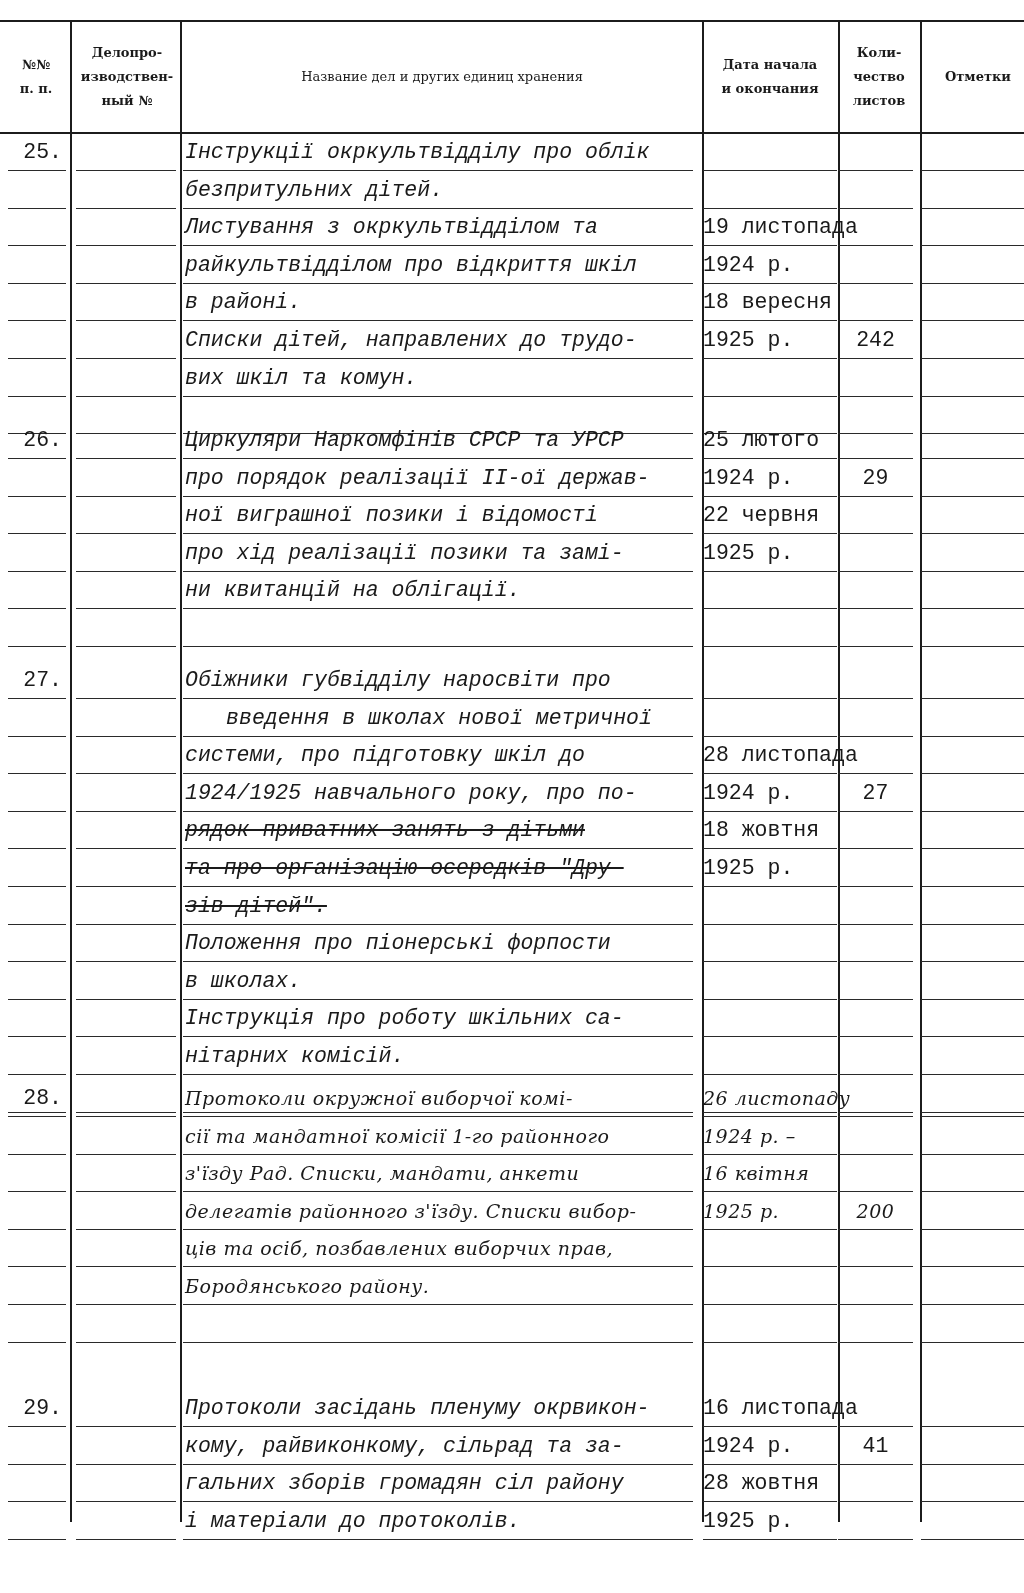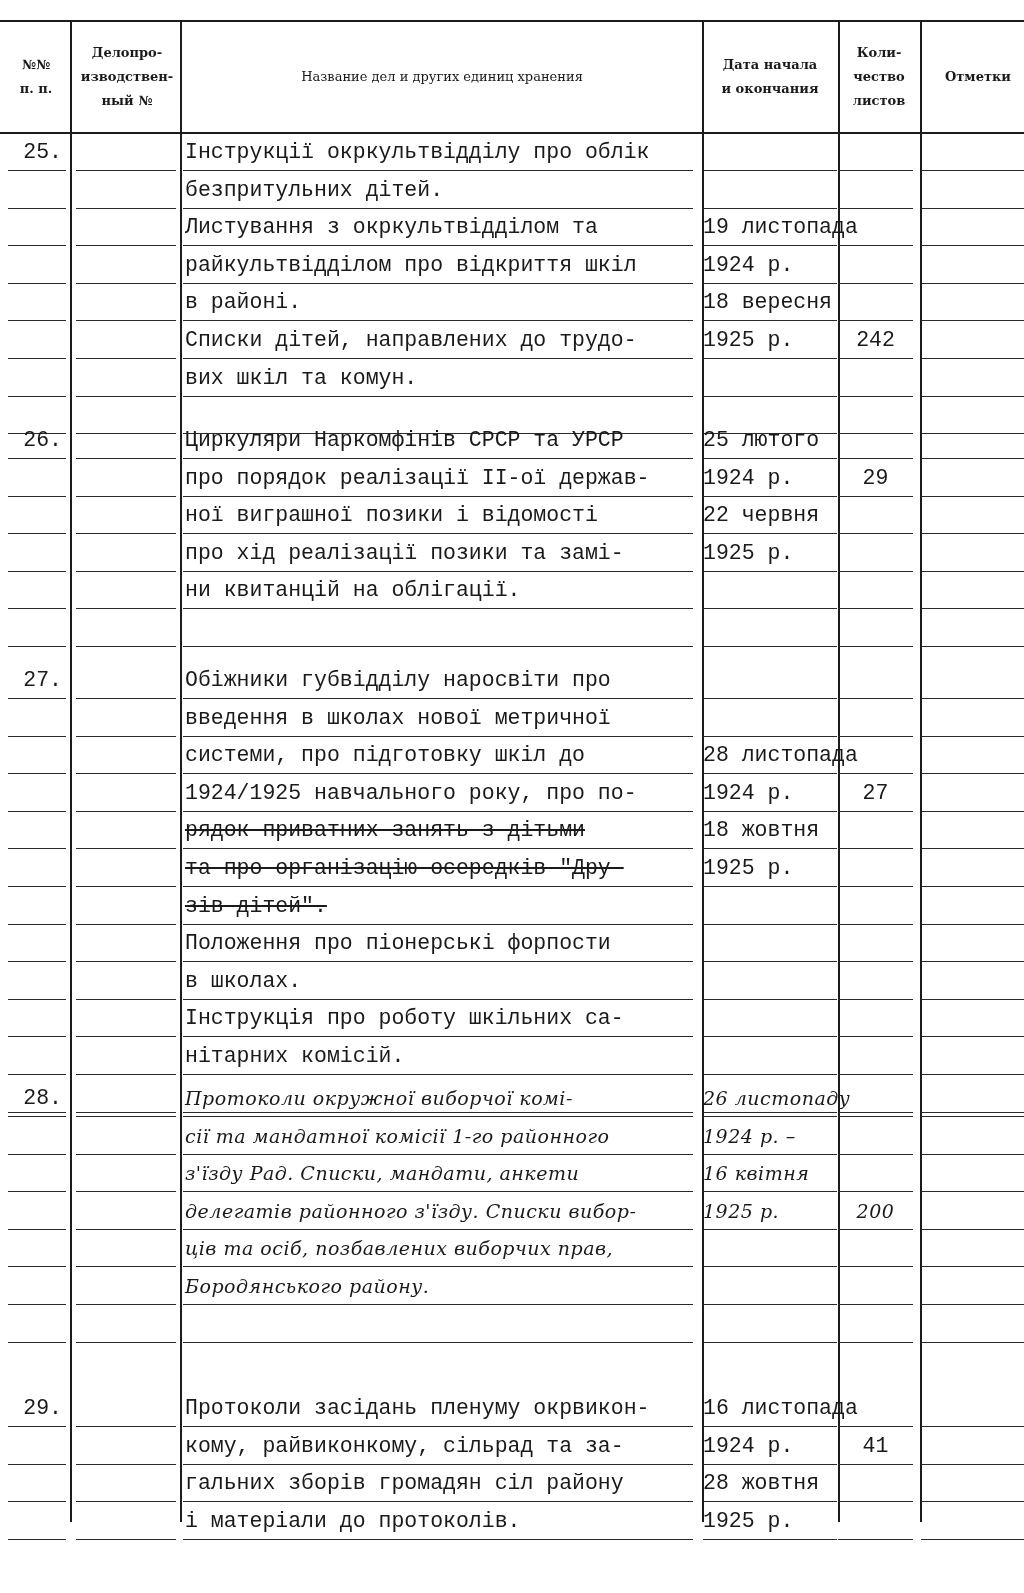--- a/index.html
+++ b/index.html
@@ -16,21 +16,21 @@
 
   
   .vline { position:absolute; top:22px; width:2px; background:#1c1c1c; }
 
   
   .row { position:absolute; left:0; width:996px; height:38px; }
   .cell { position:absolute; top:0; height:37px; border-bottom:1.6px solid #2a2a2a; box-sizing:border-box;
           font-size:21.5px; line-height:37px; white-space:nowrap; overflow:visible; }
   .c-num { left:8px; width:58px; text-align:right; padding-right:4px; }
   .c-dno { left:76px; width:100px; }
-  .c-title { left:183px; width:510px; padding-left:2px; }
+  .c-title { left:183px; width:510px; padding-left:2px;font-style:italic; }
   .c-date { left:703px; width:134px; padding-left:0px; }
   .c-cnt { left:838px; width:75px; text-align:center; }
   .c-note { left:921px; width:103px; }
   .strike { text-decoration:line-through; }
   .hand { font-family:"DejaVu Serif","Liberation Serif",serif; font-style:italic; font-size:19px; letter-spacing:0.5px; }
 </style>
 </head>
 <body>
 
 <div class="sheet">
@@ -190,21 +190,21 @@
         <div class="cell c-note"></div>
       </div>
       <div class="row" style="top: 662px;">
         <div class="cell c-num">27.</div>
         <div class="cell c-dno"></div>
         <div class="cell c-title">Обіжники губвідділу наросвіти про</div>
         <div class="cell c-date"></div>
         <div class="cell c-cnt"></div>
         <div class="cell c-note"></div>
       </div>
-      <div class="row" style="top: 699.6px;">
+      <div class="row" style="top: 699.6px; text-align: center;">
         <div class="cell c-num"></div>
         <div class="cell c-dno"></div>
         <div class="cell c-title">введення в школах нової метричної</div>
         <div class="cell c-date"></div>
         <div class="cell c-cnt"></div>
         <div class="cell c-note"></div>
       </div>
       <div class="row" style="top: 737.2px;">
         <div class="cell c-num"></div>
         <div class="cell c-dno"></div>

